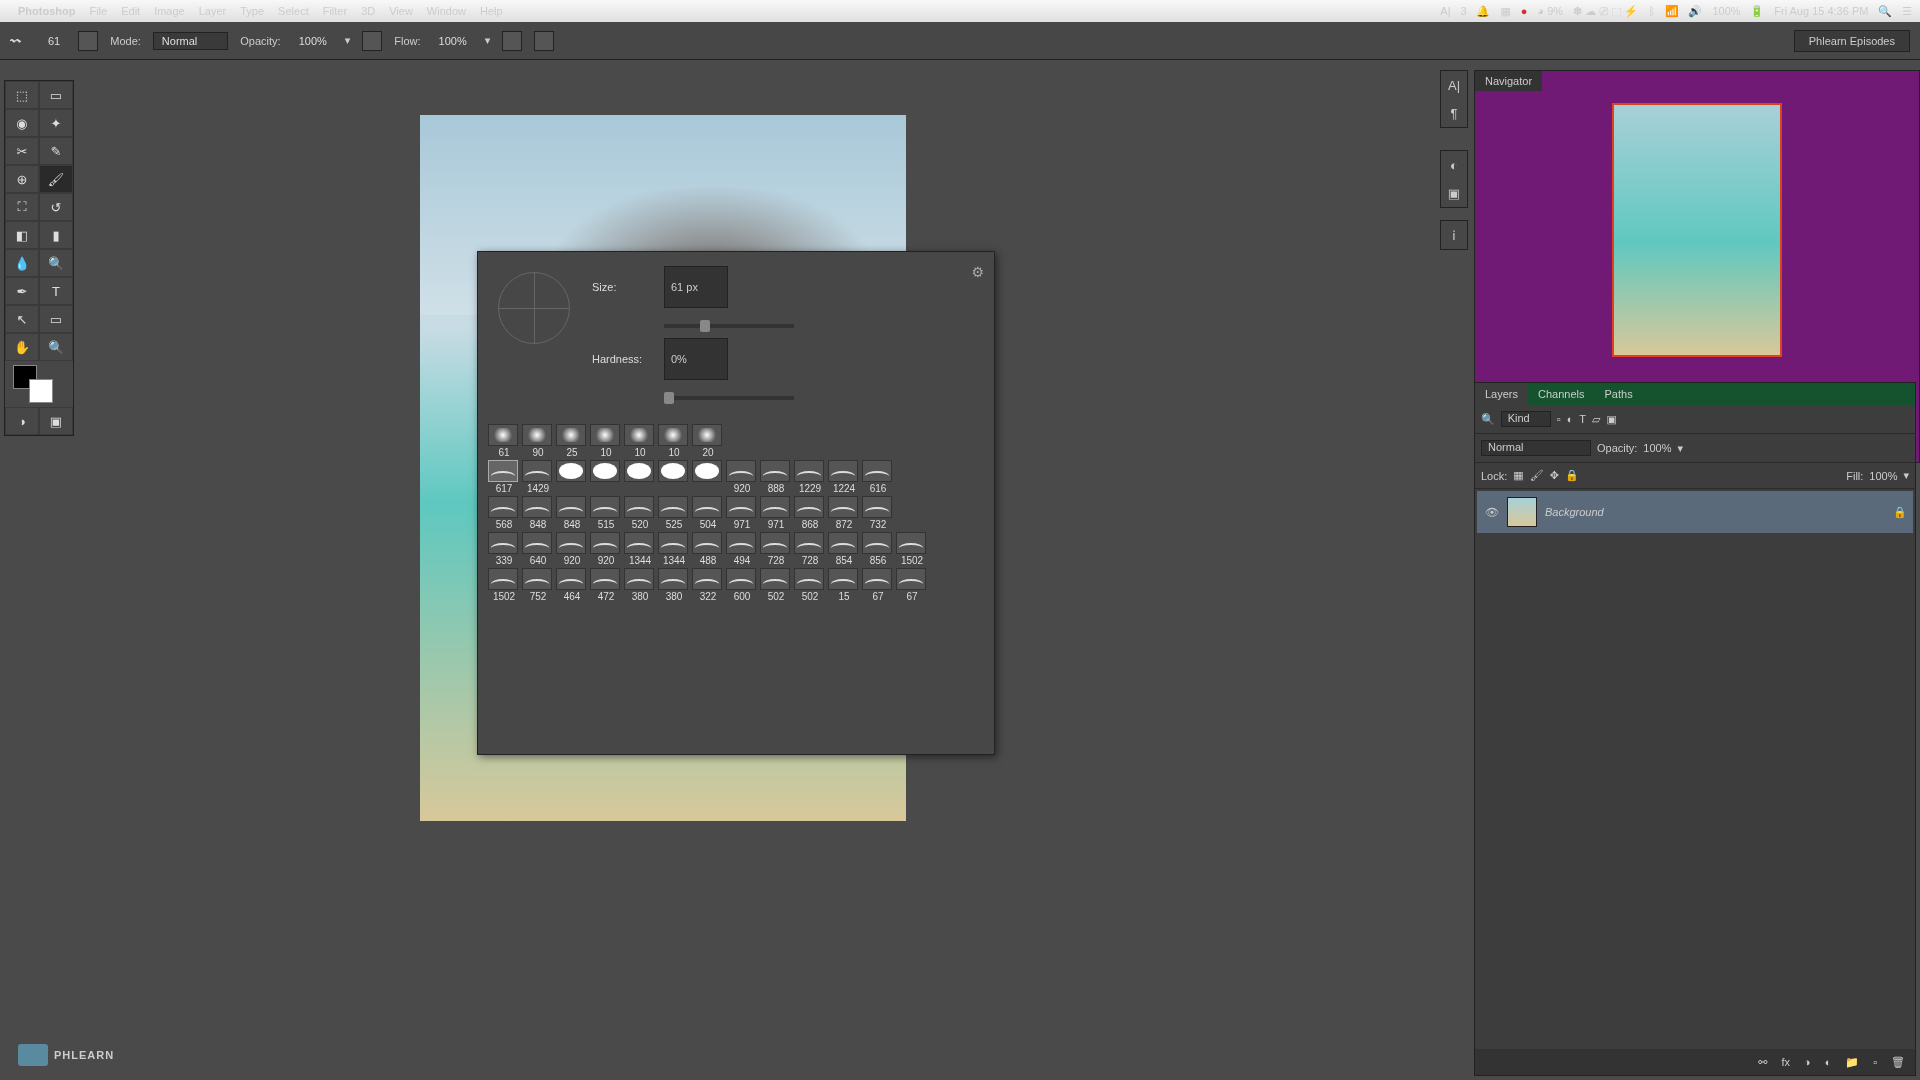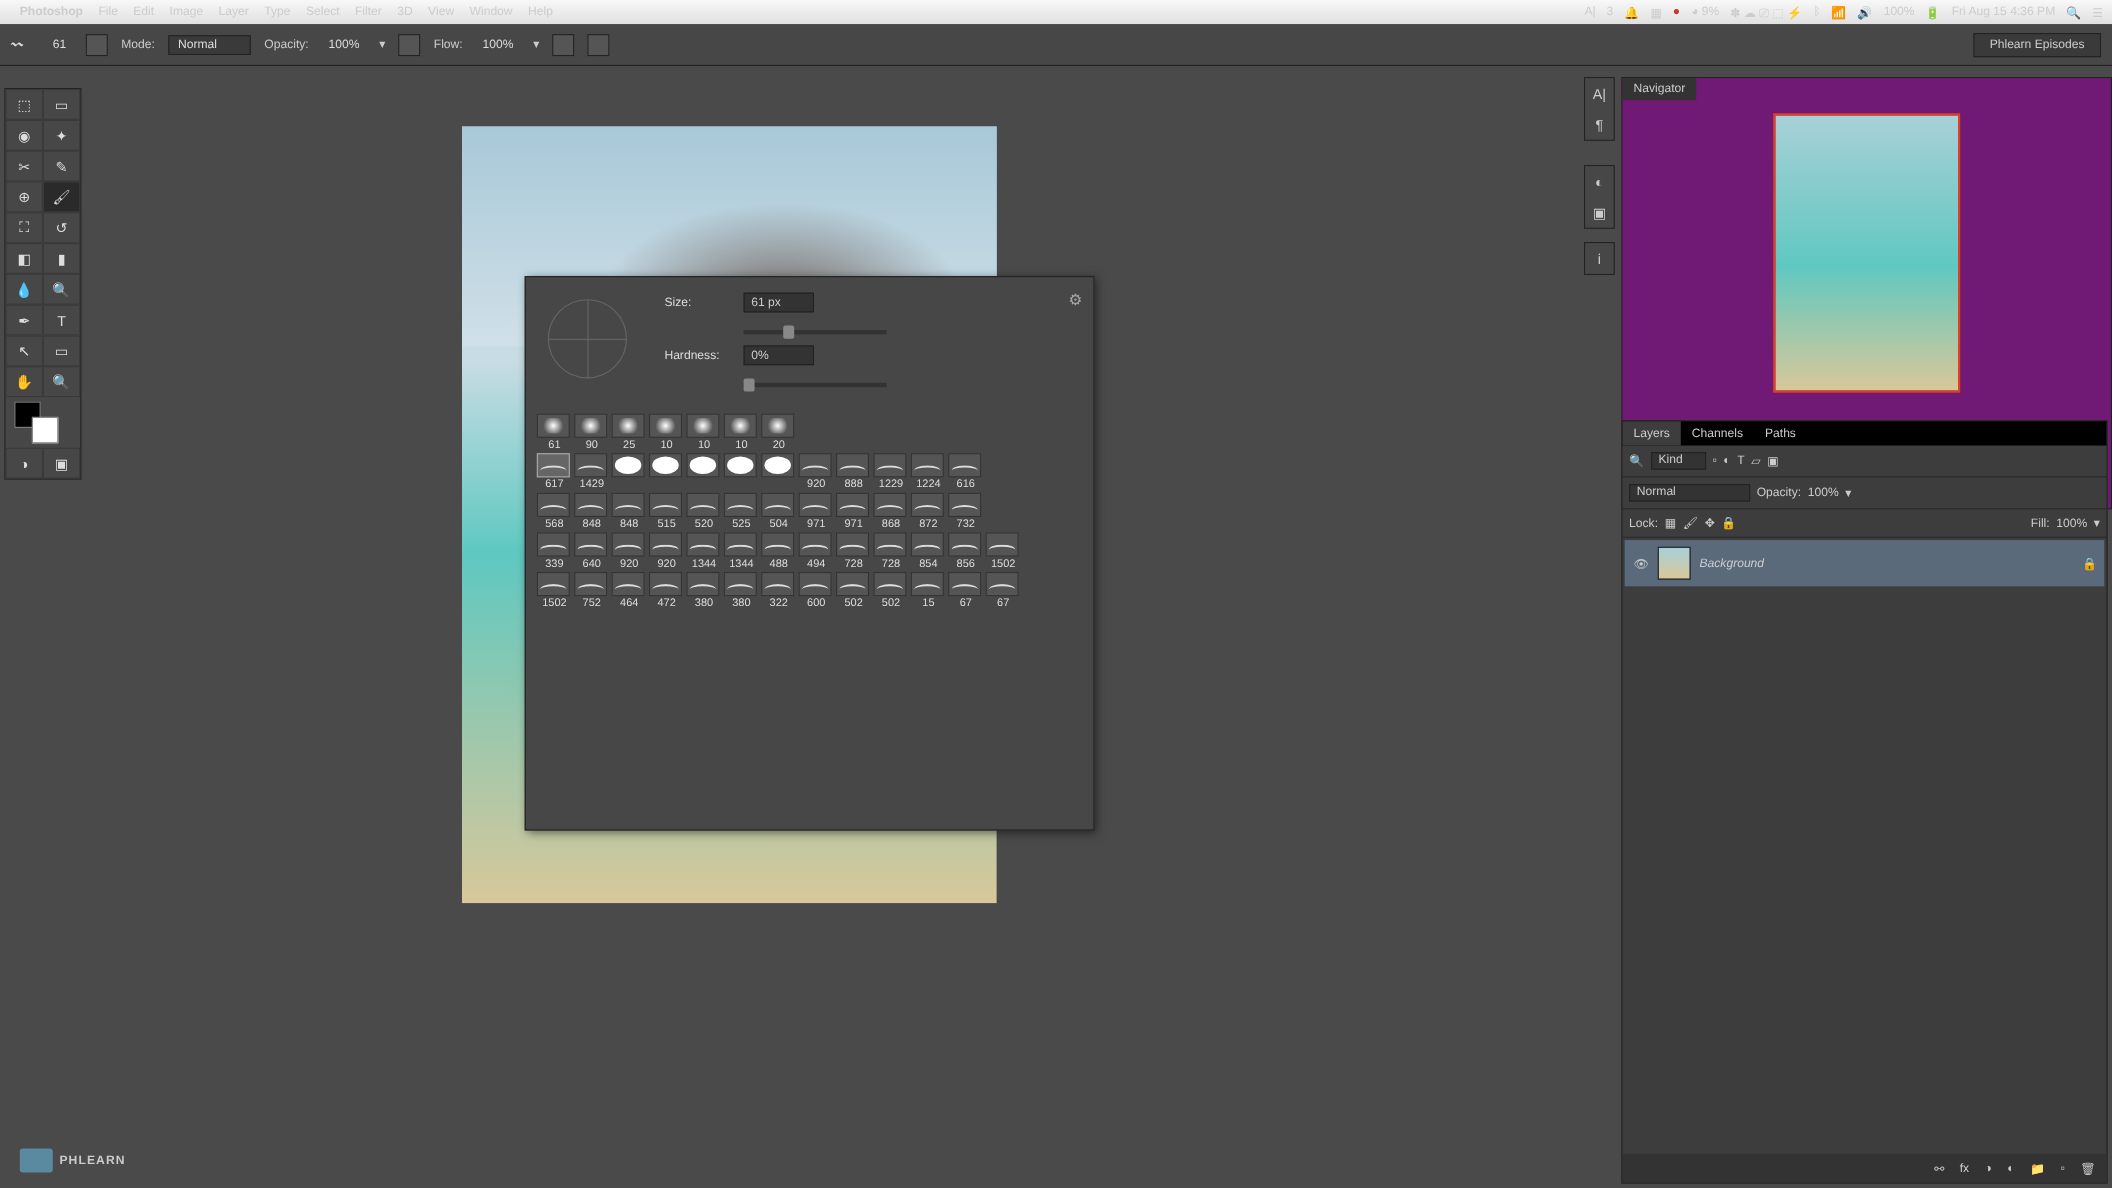--- a/index.html
+++ b/index.html
@@ -19,28 +19,28 @@
 .toolbox{position:absolute;left:4px;top:80px;width:70px;background:#474747;border:1px solid #222}
 .toolbox .row{display:flex}
 .toolbox .t{width:34px;height:28px;display:flex;align-items:center;justify-content:center;border:1px solid #3a3a3a;color:#ddd;font-size:13px}
 .toolbox .t.active{background:#2a2a2a}
 .toolbox .swatch{padding:6px;position:relative;height:46px}
 .toolbox .fg{width:24px;height:24px;background:#000;border:1px solid #888;position:absolute;left:8px;top:4px}
 .toolbox .bg{width:24px;height:24px;background:#fff;border:1px solid #888;position:absolute;left:24px;top:18px}
 .canvas{position:absolute;left:420px;top:115px;width:486px;height:706px;background:linear-gradient(#b8d4e0 0%,#c8dce4 30%,#5ec8c0 55%,#d8c89a 100%)}
 .sky{position:absolute;top:0;left:0;right:0;height:200px;background:radial-gradient(ellipse at 60% 80%,#888 10%,transparent 40%),linear-gradient(#a8c8d8,#d0e0e8)}
 .brushpanel{position:absolute;left:477px;top:251px;width:518px;height:504px;background:#474747;border:1px solid #222;box-shadow:2px 2px 8px rgba(0,0,0,0.5)}
-.bp-top{padding:14px;display:flex;gap:28px}
+.bp-top{padding:14px;display:flex;gap:16px}
 .angle{width:72px;height:72px;border:1px solid #666;border-radius:50%;position:relative;margin:6px}
 .angle::before{content:"";position:absolute;left:50%;top:0;width:1px;height:100%;background:#666}
 .angle::after{content:"";position:absolute;top:50%;left:0;height:1px;width:100%;background:#666}
 .bp-sliders{flex:1}
 .sld{display:flex;align-items:center;gap:10px;margin-bottom:10px}
 .sld .l{width:62px;color:#ddd}
-.sld .v{width:64px;background:#333;border:1px solid #222;padding:2px 6px;text-align:left}
+.sld .v{width:64px;background:#333;border:1px solid #222;padding:14px 6px;text-align:left}
 .sld .track{height:4px;background:#333;width:130px;position:relative;margin-top:6px;margin-left:72px}
 .sld .handle{position:absolute;top:-4px;width:10px;height:12px;background:#888;border-radius:2px}
 .bp-gear{position:absolute;right:10px;top:12px;color:#aaa;font-size:14px}
 .bp-presets{padding:0 10px 10px 10px}
 .prow{display:flex;gap:2px;margin-bottom:2px}
 .pcell{width:32px;text-align:center}
 .pthumb{width:30px;height:22px;background:#555;border:1px solid #333;margin-bottom:1px;position:relative;overflow:hidden}
 .pthumb.soft::after{content:"";position:absolute;inset:3px;background:radial-gradient(circle,#fff 0%,#fff0 70%)}
 .pthumb.hard::after{content:"";position:absolute;inset:2px;background:#fff;border-radius:50%}
 .pthumb.lash::after{content:"";position:absolute;left:2px;right:2px;top:10px;height:8px;border-top:2px solid #ddd;border-radius:50% 50% 0 0}
@@ -48,21 +48,21 @@
 .plabel{font-size:10px;color:#ddd}
 .rcol{position:absolute;right:0;top:60px;bottom:0;width:450px;background:#4a4a4a}
 .ricon{position:absolute;left:-30px;width:28px;background:#474747;border:1px solid #222}
 .ricon div{height:28px;display:flex;align-items:center;justify-content:center;color:#ccc;font-size:13px}
 .nav{position:absolute;left:4px;top:10px;right:0;height:393px;background:#701a75;border:1px solid #222}
 .nav .tab{background:#333;padding:4px 10px;display:inline-block;font-size:11px}
 .nav .thumbwrap{display:flex;justify-content:center;padding:12px}
 .nav .thumb{width:170px;height:254px;border:2px solid #e04020;background:linear-gradient(#a8d0d8 0%,#60c8c0 55%,#d8c89a 100%);position:relative}
 .nav .zoom{position:absolute;bottom:4px;left:6px;color:#ccc}
 .layers{position:absolute;left:4px;top:322px;right:4px;bottom:4px;background:#3d3d3d;border:1px solid #222}
-.layers .tabs{display:flex;background:#000000}
+.layers .tabs{display:flex;background:#14532d}
 .layers .tabs div{padding:5px 10px}
 .layers .tabs .a{background:#3d3d3d}
 .layers .ctrl{padding:6px;display:flex;gap:6px;align-items:center;border-bottom:1px solid #2a2a2a}
 .layers .ctrl .sel{background:#333;border:1px solid #222;padding:0 20px 2px 6px;flex:0 0 auto}
 .layers .lyr{display:flex;align-items:center;padding:6px;background:#5a6a7a;margin:2px}
 .layers .eye{width:18px;text-align:center;margin-right:6px}
 .layers .lthumb{width:30px;height:30px;background:linear-gradient(#a8d0d8,#d8c89a);margin-right:8px;border:1px solid #222}
 .layers .lname{font-style:italic}
 .layers .lock{margin-left:auto}
 .layers .foot{position:absolute;bottom:0;left:0;right:0;height:26px;background:#333;display:flex;justify-content:flex-end;align-items:center;gap:14px;padding:0 10px;color:#aaa}

